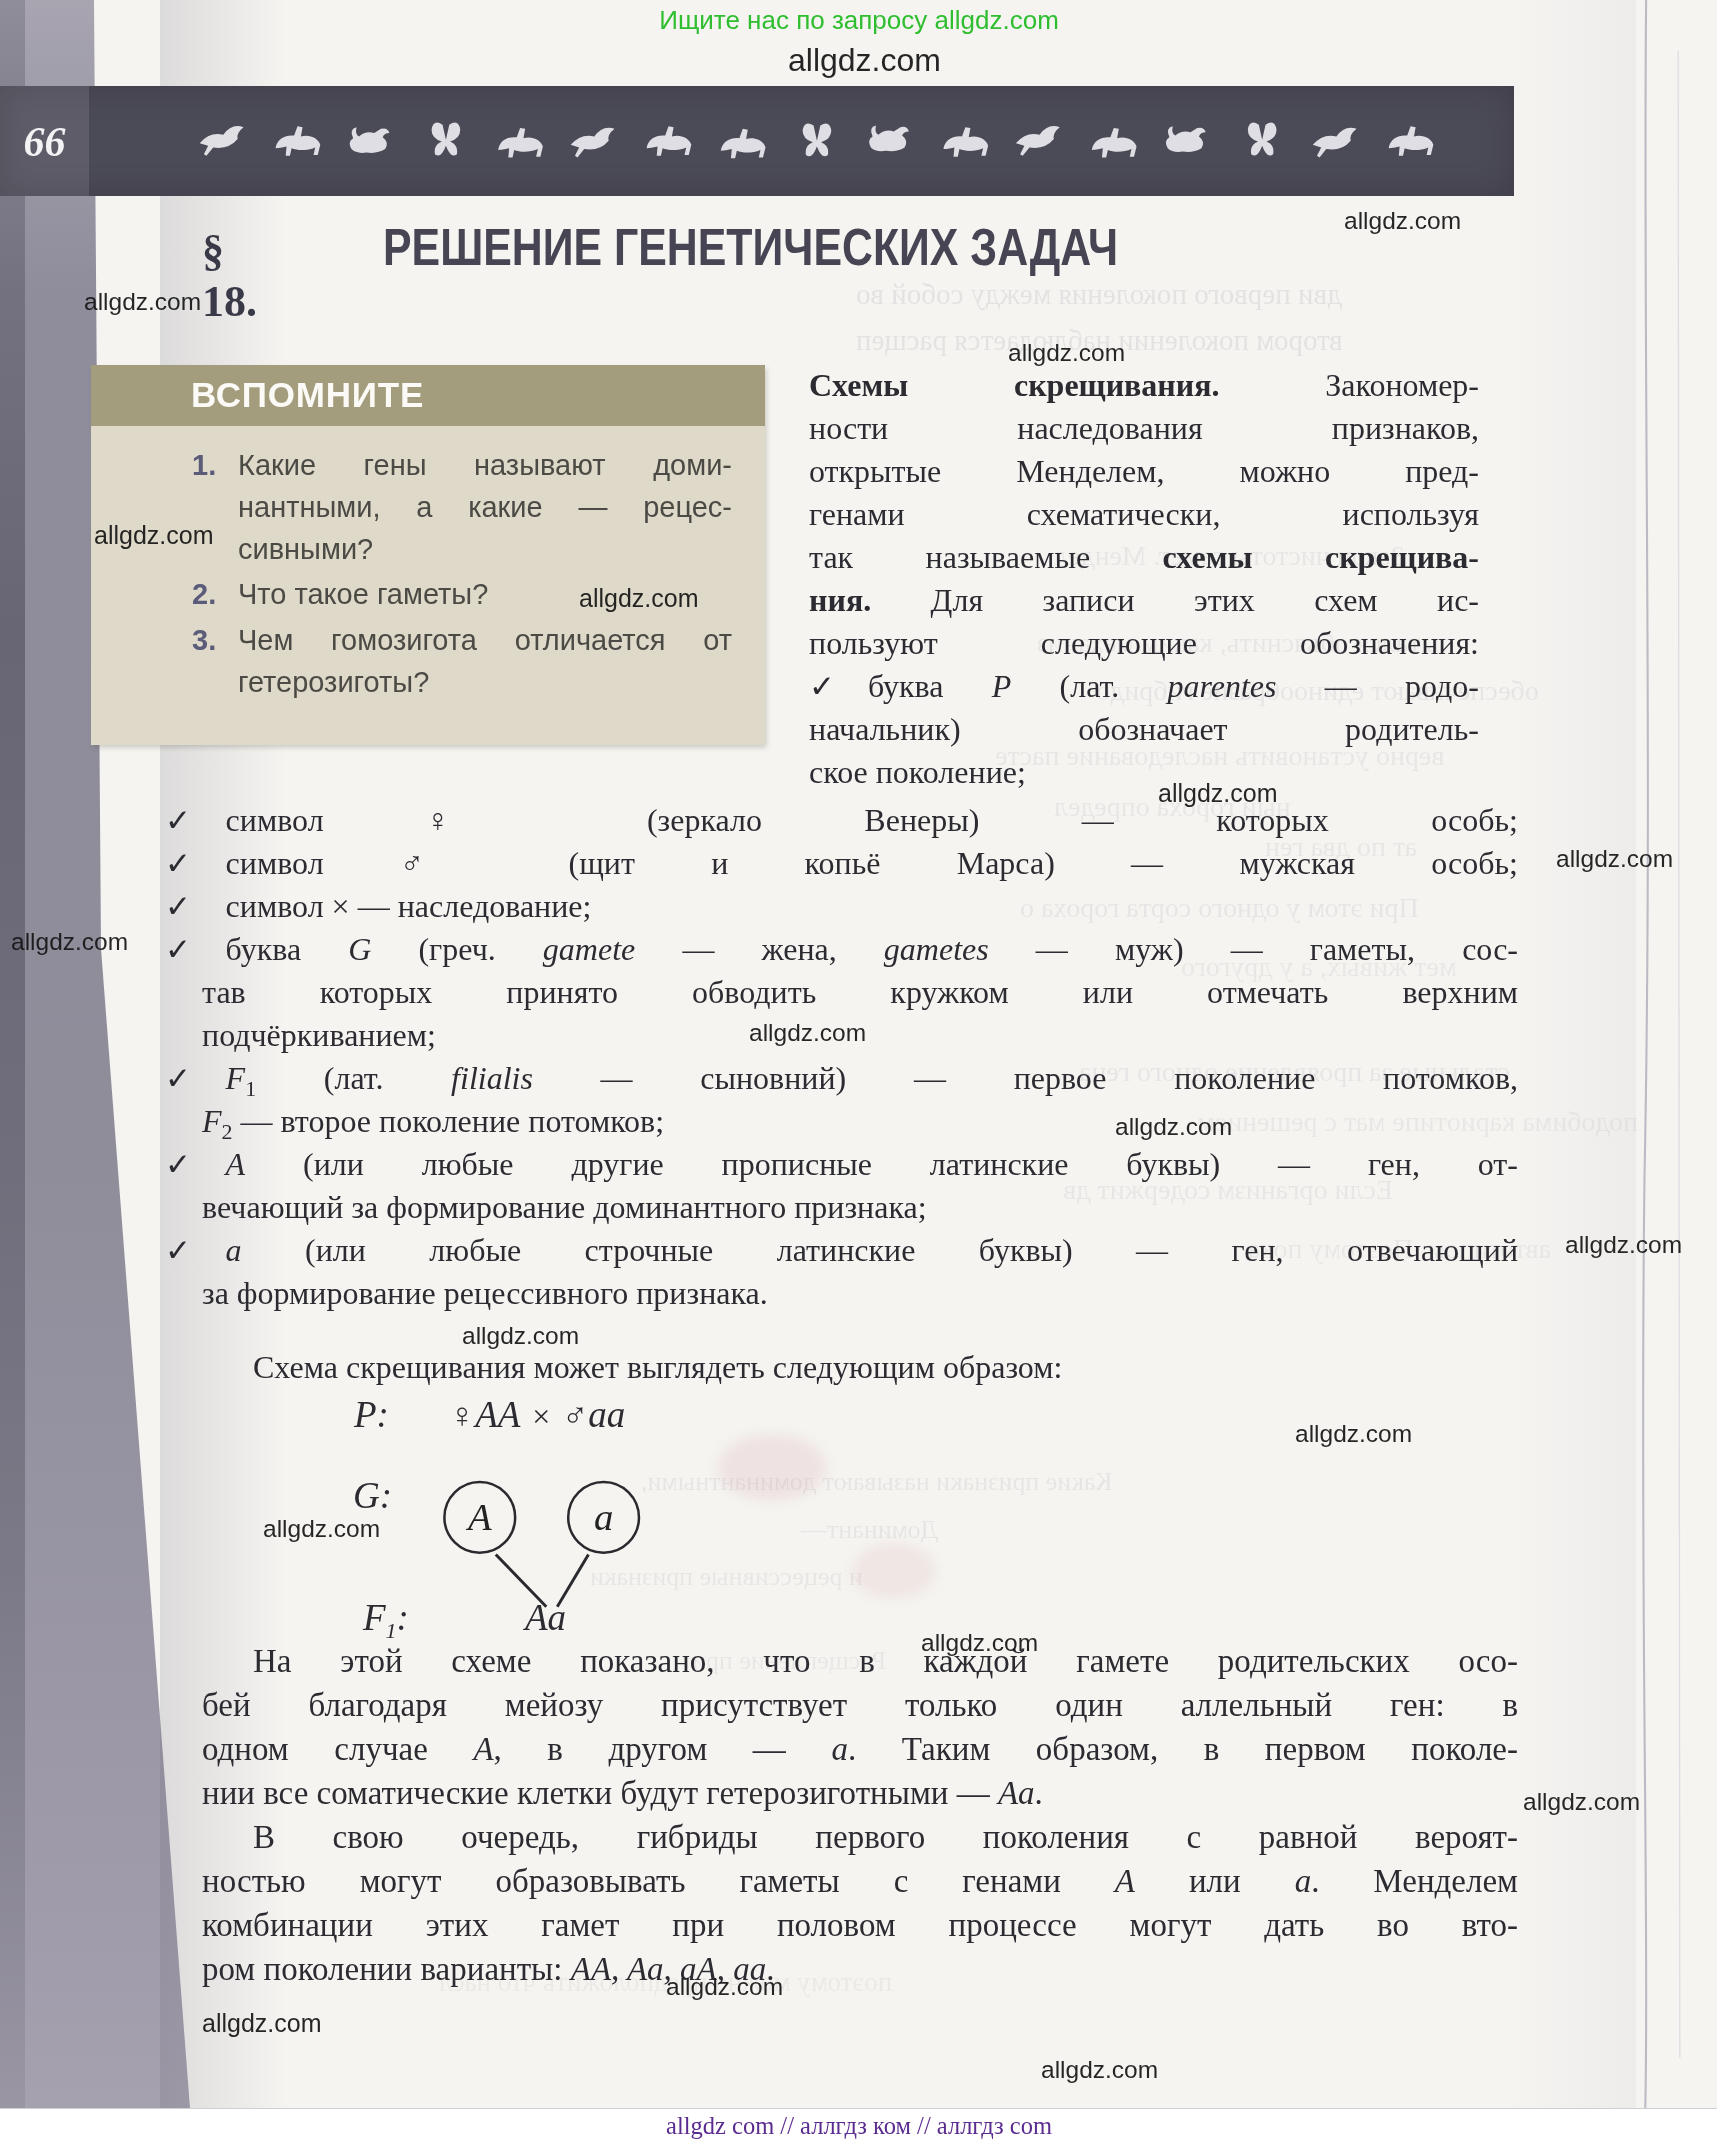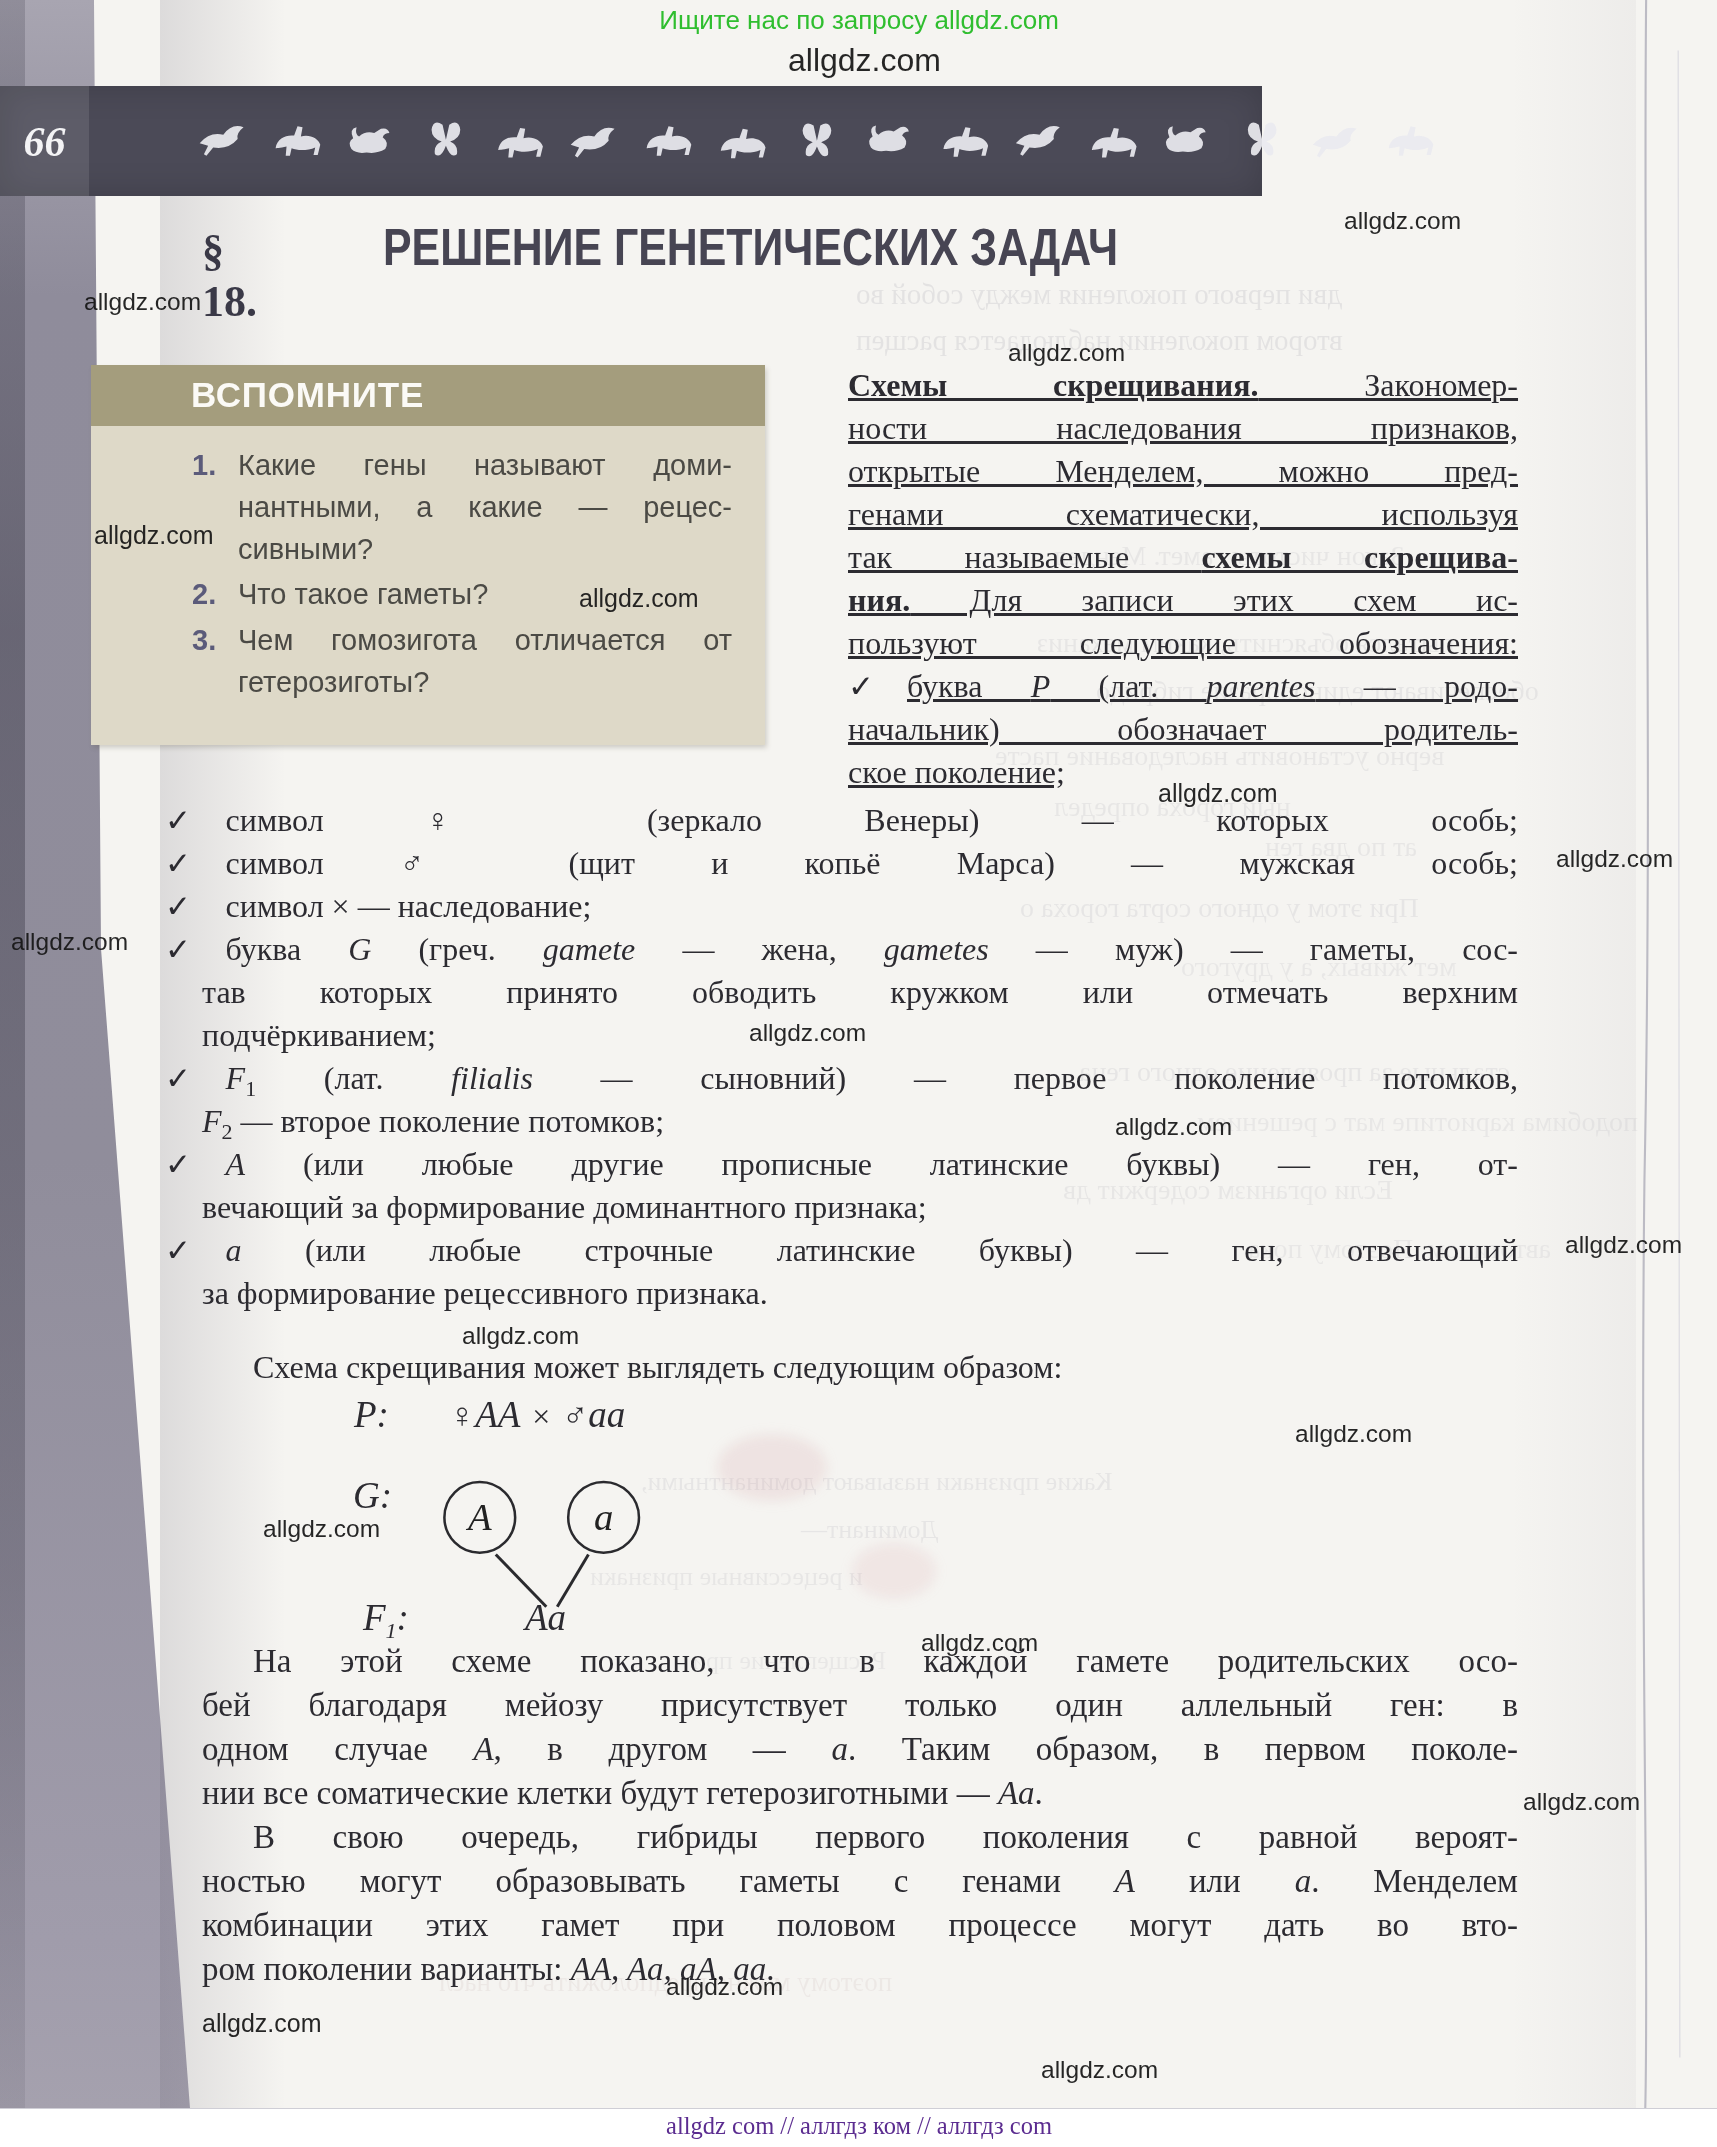--- a/index.html
+++ b/index.html
@@ -12,21 +12,21 @@
   .paper-shade-right{position:absolute;left:1510px;top:0;width:126px;height:2108px;
       background:linear-gradient(90deg,rgba(92,88,104,0),rgba(92,88,104,.05));}
   .left-strip{position:absolute;left:0;top:0;width:194px;height:2108px;
       clip-path:polygon(0 0,94px 0,101px 45%,190px 100%,0 100%);
       background:linear-gradient(180deg,#a8a5b1 0%,#8f8c9b 14%,#908d9b 55%,#a09cab 92%,#a5a1ae 100%);}
   .left-strip-dark{position:absolute;left:0;top:0;width:25px;height:2108px;
       background:linear-gradient(180deg,rgba(72,70,84,.25),rgba(72,70,84,.55) 30%,rgba(72,70,84,.35) 75%,rgba(72,70,84,.12));}
   .scan-bottom{position:absolute;left:0;top:2108px;width:1718px;height:40px;background:#ffffff;border-top:0.8px solid #cfced6;}
   .edge-lines{position:absolute;left:0;top:0;}
   
-  .band{position:absolute;left:0;top:86px;width:1262px;height:110px;background:#4b4a57;
+  .band{position:absolute;left:0;top:86px;width:1514px;height:110px;background:#4b4a57;
       box-shadow:inset 0 0 34px rgba(0,0,0,.18);text-align:right;}
   .band-light-left{position:absolute;left:0;top:0;width:89px;height:110px;background:rgba(255,255,255,.10);}
   .page-number{position:absolute;left:23.6px;top:32px;font-style:italic;font-weight:bold;
       font-size:42px;color:#f3f3f5;font-family:"Liberation Serif",serif;}
   .band svg{position:absolute;left:198px;top:30px;}
   
   .promo{position:absolute;left:50%;transform:translateX(-50%);top:5px;font-family:"Liberation Sans",sans-serif;
       font-size:26px;color:#2fbe2f;white-space:nowrap;}
   .wm{position:absolute;font-family:"Liberation Sans",sans-serif;color:#161616;opacity:.93;white-space:nowrap;}
   .footer{position:absolute;left:50%;transform:translateX(-50%);top:2112px;font-family:Liberation Serif, serif;
@@ -46,21 +46,21 @@
       font-size:29px;line-height:42px;color:#4b4a45;}
   .rl{position:relative;padding-left:46px;}
   .rl .num{position:absolute;left:0;top:0;width:42px;font-weight:800;color:#5b5b7a;}
   .rl.qstart{margin-top:3.4px;}
   
   .j{text-align:justify;text-align-last:justify;}
   .b{font-weight:bold;}
   .i{font-style:italic;}
   sub{font-size:22px;line-height:0;}
   .chk{font-size:31px;}
-  .intro{position:absolute;left:848px;top:364px;width:670px;font-size:32px;line-height:43px;text-decoration:underline;}
+  .intro{position:absolute;left:809px;top:364px;width:670px;font-size:32px;line-height:43px;}
   .cl{position:relative;}
   .cl.ck{text-indent:59px;}
   .cl .chk{position:absolute;left:0;top:0;text-indent:0;}
   .bullets{position:absolute;left:202px;top:799px;width:1316px;font-size:32px;line-height:43px;}
   .bl{position:relative;text-indent:23.6px;}
   .bl.wrap{text-indent:0;}
   .bl .chk{position:absolute;left:-37px;top:0;text-indent:0;}
   .lead{position:absolute;left:202px;top:1349px;width:1316px;font-size:32px;}
   .lead div{text-indent:51px;}
   .paras{position:absolute;left:202px;top:1639px;width:1316px;font-size:33px;line-height:44px;}

